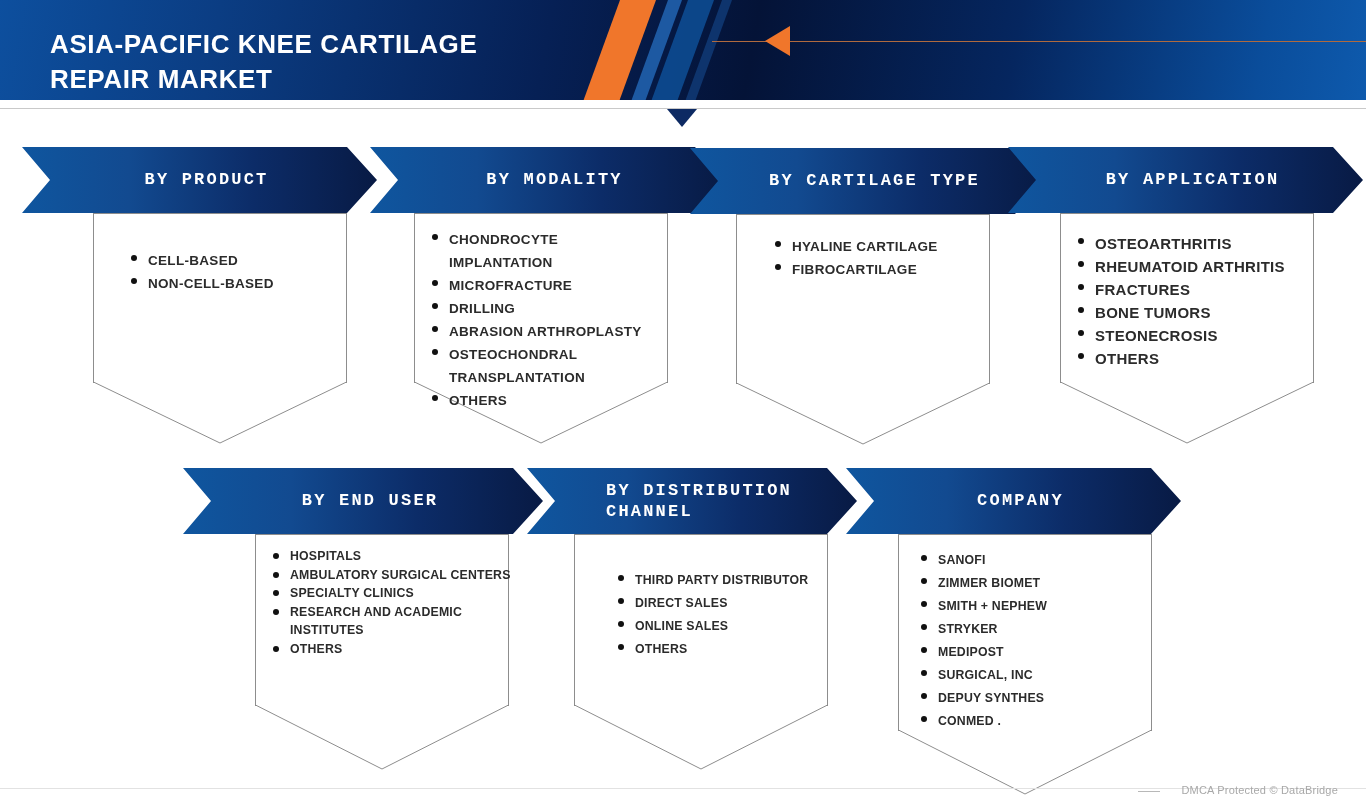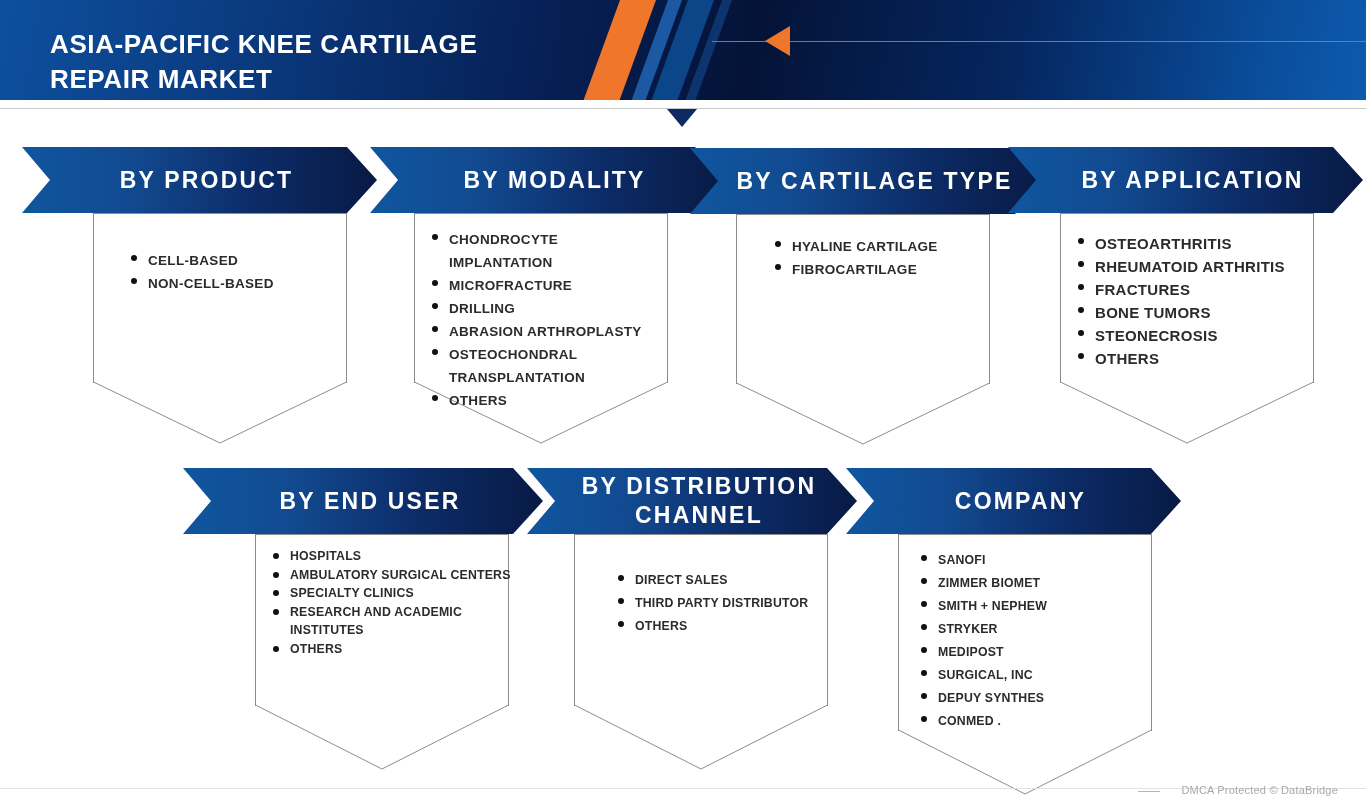--- a/index.html
+++ b/index.html
@@ -87,27 +87,28 @@
     -webkit-clip-path: polygon(0 0, calc(100% - 30px) 0, 100% 50%, calc(100% - 30px) 100%,
                                0 100%, 28px 50%);
     clip-path: polygon(0 0, calc(100% - 30px) 0, 100% 50%, calc(100% - 30px) 100%,
                        0 100%, 28px 50%);
     display: flex;
     align-items: center;
     justify-content: center;
   }
   .chev-label {
     color: #ffffff;
-    font-size: 23px;
+    font-size: 17px;
     font-weight: bold;
     letter-spacing: 2.2px;
-    text-align: center;
+    text-align: left;
     line-height: 1.25;
     white-space: pre-line;
     padding-left: 14px;
+    font-family: Liberation Mono, monospace;
   }
 
   
   .box {
     position: absolute;
     border: 1px solid #8d8d8d;
     border-bottom: none;
     background: #ffffff;
     box-sizing: border-box;
   }
@@ -269,22 +270,23 @@
   <li>OTHERS</li>
 </ul>
 
 <div class="box" style="left:574px; top:534px; width:254px; height:172px;"></div>
 <div class="box-point" style="left:574px; top:705px; width:254px; height:65px;">
   <svg width="254" height="65" viewBox="0 0 254 65">
     <polyline points="0.5,0 127,64 253.5,0" fill="none" stroke="#8d8d8d" stroke-width="1"></polyline>
   </svg>
 </div>
 <ul class="list" style="left:610px; top:561px; width:210px; font-size:12.3px; line-height:23px; letter-spacing:.2px;">
+  <li>THIRD PARTY DISTRIBUTOR</li>
   <li>DIRECT SALES</li>
-  <li>THIRD PARTY DISTRIBUTOR</li>
+  <li>ONLINE SALES</li>
   <li>OTHERS</li>
 </ul>
 
 <div class="box" style="left:898px; top:534px; width:254px; height:197px;"></div>
 <div class="box-point" style="left:898px; top:730px; width:254px; height:65px;">
   <svg width="254" height="65" viewBox="0 0 254 65">
     <polyline points="0.5,0 127,64 253.5,0" fill="none" stroke="#8d8d8d" stroke-width="1"></polyline>
   </svg>
 </div>
 <ul class="list" style="left:913px; top:541px; width:225px; font-size:12.3px; line-height:23px; letter-spacing:.2px;">

